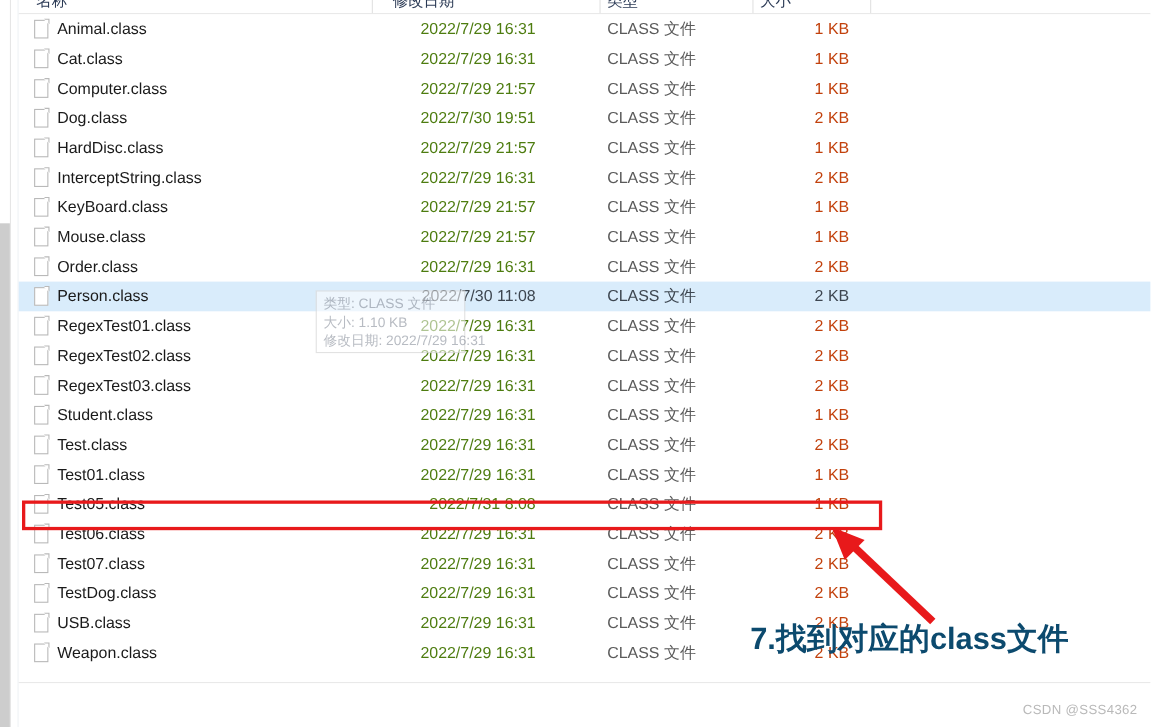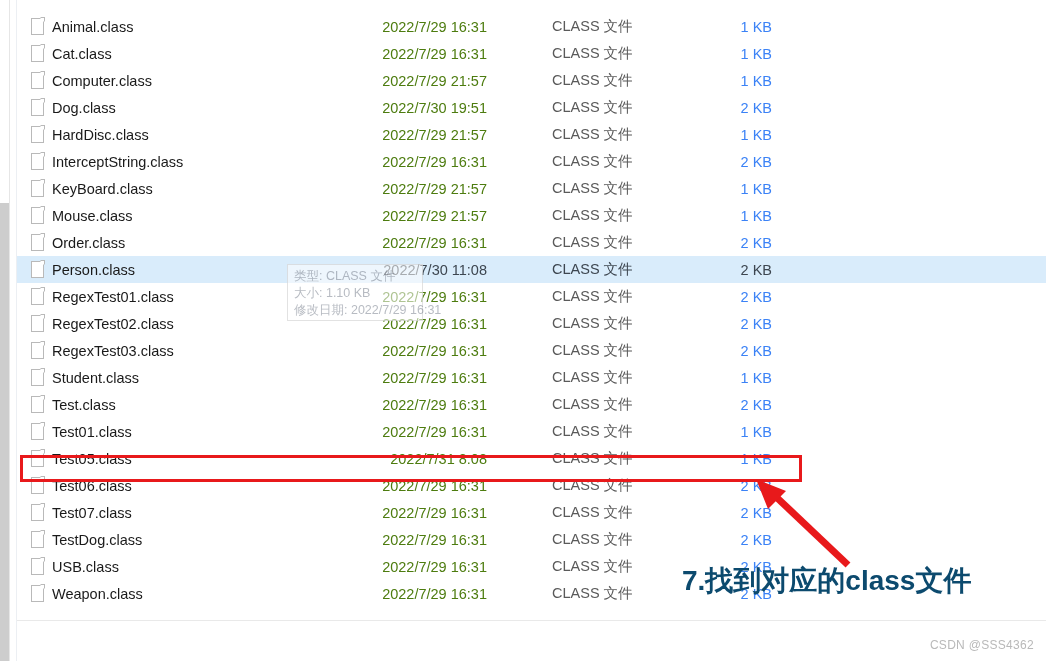--- a/index.html
+++ b/index.html
@@ -142,21 +142,21 @@
     position: absolute;
     left: 535px;
     color: #5a5a5a;
     white-space: nowrap;
   }
   .c-size {
     position: absolute;
     left: 660px;
     width: 95px;
     text-align: right;
-    color: #3b82f6;
+    color: #c2410c;
     white-space: nowrap;
   }
 
   
   .bottom-strip {
     position: absolute;
     left: 17px; top: 620px;
     width: 1029px; height: 41px;
     background: #ffffff;
     border-top: 1px solid #e9e9e9;
@@ -219,20 +219,30 @@
 <body>
 
 <div id="root">
 
   <div class="left-gutter">
     <div class="left-gutter-thumb"></div>
   </div>
   <div class="pane-split"></div>
   <div class="pane-split2"></div>
 
+  <div class="header">
+    <div class="hcell" style="left:16px;">名称</div>
+    <div class="hsep" style="left:321px;"></div>
+    <div class="hcell" style="left:340px;">修改日期</div>
+    <div class="hsep" style="left:528px;"></div>
+    <div class="hcell" style="left:535px;">类型</div>
+    <div class="hsep" style="left:667px;"></div>
+    <div class="hcell" style="left:674px;">大小</div>
+    <div class="hsep" style="left:774px;"></div>
+  </div>
 
   <div class="filelist" id="filelist">
       <div class="row">
         <div class="c-name">
           <span class="fileicon">
             <span class="sheet"></span>
             <span class="fold"></span>
             <span class="fold-in"></span>
           </span>
           <span class="fname">Animal.class</span>

